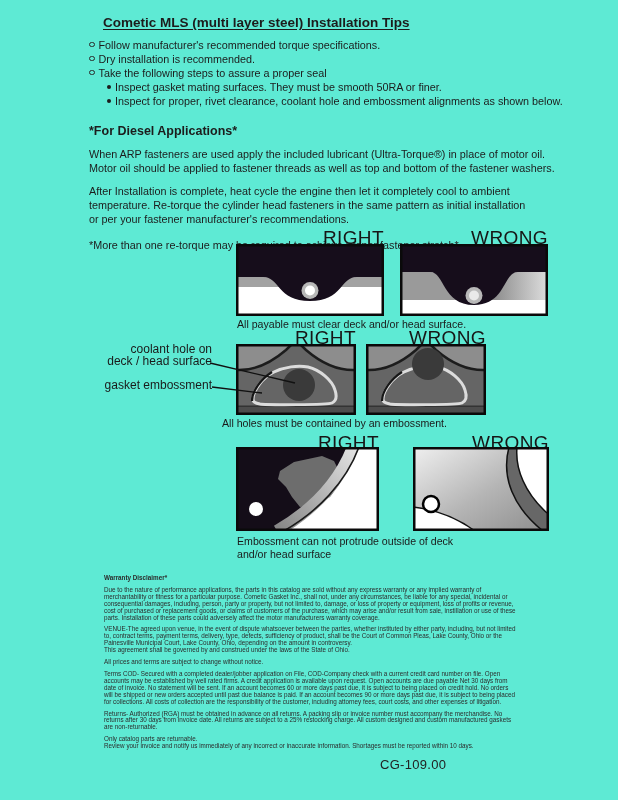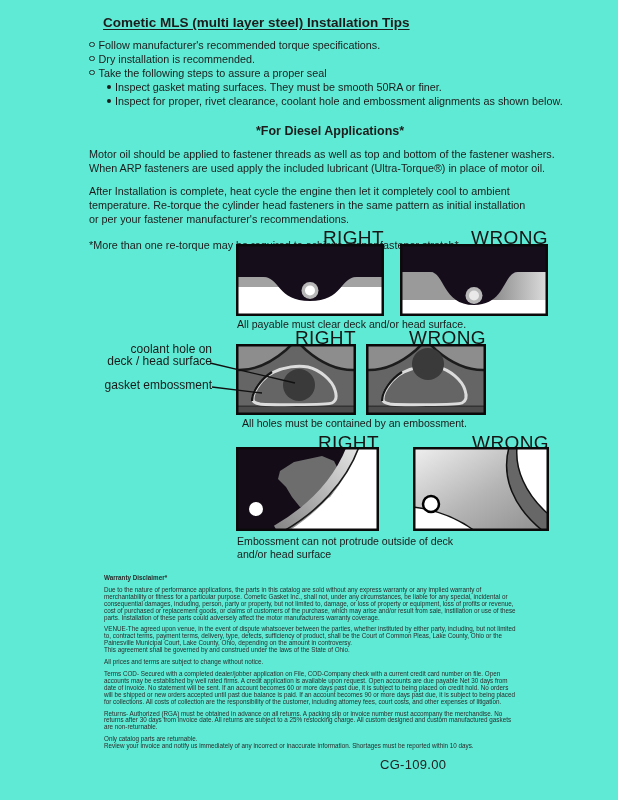--- a/index.html
+++ b/index.html
@@ -9,21 +9,21 @@
   
   .text-col{position:absolute;left:89px;top:15px;width:482px;}
   .doc-title{margin:0 0 8px 14px;font-size:13.5px;font-weight:bold;
              text-decoration:underline;text-underline-offset:2px;white-space:nowrap;}
   .b-row{display:flex;align-items:baseline;font-size:10.8px;line-height:14px;white-space:nowrap;}
   .o-bullet{flex:0 0 auto;width:3.5px;height:3.5px;border:1px solid #2a2a2a;border-radius:50%;
             margin-right:4px;position:relative;top:-2px;}
   .f-bullet{flex:0 0 auto;width:4px;height:4px;background:#1c1c1c;border-radius:50%;
             margin-right:4px;position:relative;top:-2px;}
   .sub{margin-left:18px;}
-  .diesel-h{margin-top:16px;font-size:12.5px;font-weight:bold;white-space:nowrap;text-align:center;}
+  .diesel-h{margin-top:16px;font-size:12.5px;font-weight:bold;white-space:nowrap;}
   .para{margin-top:9px;}
   .line{font-size:10.8px;line-height:14px;white-space:nowrap;}
   .note{margin-top:12px;}
 
   
   .dglab{position:absolute;font-size:19px;letter-spacing:0.4px;text-align:right;color:#161616;}
   #r1-right-lab{left:236px;top:227px;width:148px;}
   #r1-wrong-lab{left:400px;top:227px;width:148px;}
   #r2-right-lab{left:236px;top:327px;width:120px;}
   #r2-wrong-lab{left:366px;top:327px;width:120px;}
@@ -31,21 +31,21 @@
   #r3-wrong-lab{left:413px;top:432px;width:136px;}
   .dgimg{position:absolute;}
   #r1-right-img{left:236px;top:244px;width:148px;height:72px;}
   #r1-wrong-img{left:400px;top:244px;width:148px;height:72px;}
   #r2-right-img{left:236px;top:344px;width:120px;height:71px;}
   #r2-wrong-img{left:366px;top:344px;width:120px;height:71px;}
   #r3-right-img{left:236px;top:447px;width:143px;height:84px;}
   #r3-wrong-img{left:413px;top:447px;width:136px;height:84px;}
   .dgcap{position:absolute;font-size:10.6px;line-height:12.5px;color:#1a1a1a;white-space:nowrap;}
   #r1-cap{left:237px;top:318px;}
-  #r2-cap{left:242px;top:417px;}
+  #r2-cap{left:222px;top:417px;}
   #r3-cap{left:237px;top:535px;}
   .calloutlab{position:absolute;left:94px;width:118px;text-align:right;
               font-size:12px;line-height:12px;color:#1a1a1a;}
   #coolant-label{top:343px;}
   #emboss-label{top:379px;}
   #leaders{position:absolute;left:150px;top:340px;width:215px;height:70px;z-index:5;pointer-events:none;}
 
   
   .disc{position:absolute;left:104px;top:575px;width:414px;font-size:6.3px;
         line-height:6.9px;color:#2b2b2b;}
@@ -79,22 +79,22 @@
       <span>Inspect gasket mating surfaces.  They must be smooth 50RA or finer.</span>
     </div>
     <div class="b-row sub">
       <span class="f-bullet"></span>
       <span>Inspect for proper, rivet clearance, coolant hole and embossment alignments as shown below.</span>
     </div>
 
     <div class="diesel-h">*For Diesel Applications*</div>
 
     <div class="para">
+      <div class="line">When ARP fasteners are used apply the included lubricant (Ultra-Torque®) in place of motor oil.</div>
       <div class="line">Motor oil should be applied to fastener threads as well as top and bottom of the fastener washers.</div>
-      <div class="line">When ARP fasteners are used apply the included lubricant (Ultra-Torque®) in place of motor oil.</div>
     </div>
     <div class="para">
       <div class="line">After Installation is complete, heat cycle the engine then let it completely cool to ambient</div>
       <div class="line">temperature. Re-torque the cylinder head fasteners in the same pattern as initial installation</div>
       <div class="line">or per your fastener manufacturer's recommendations.</div>
     </div>
     <div class="para note">
       <div class="line">*More than one re-torque may be required to achieve proper fastener stretch*</div>
     </div>
   </div>

